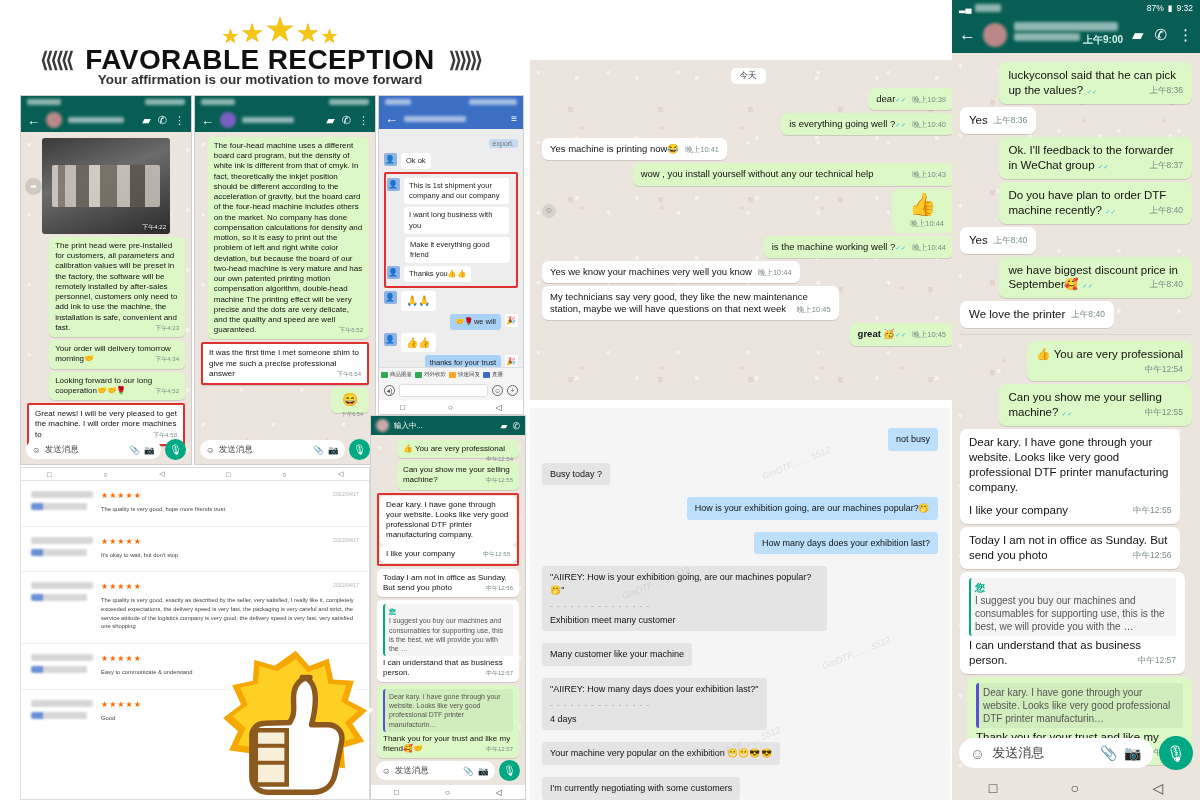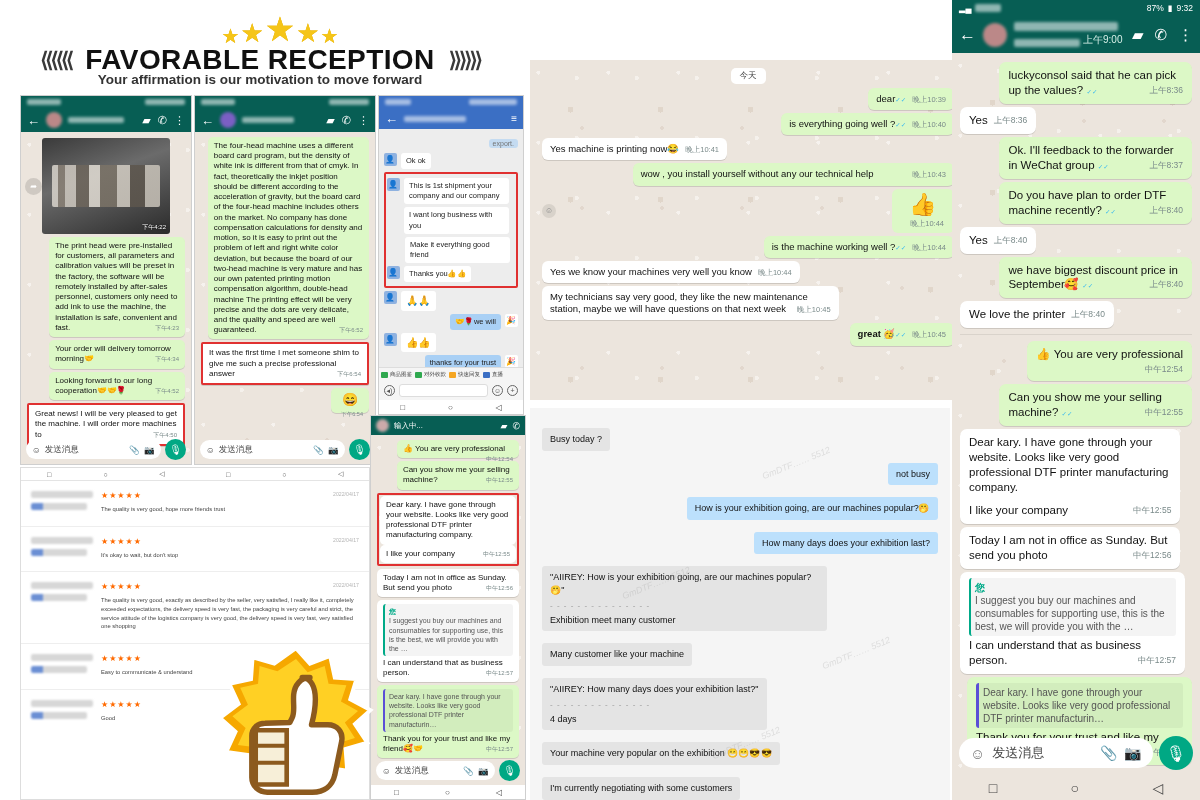--- a/index.html
+++ b/index.html
@@ -452,25 +452,25 @@
   </div>
 </div>
 
 <div class="panel" id="panel6">
   <div class="wmk" style="left:230px;top:50px">GmDTF…… 5512</div>
   <div class="wmk" style="left:90px;top:170px">GmDTF…… 5512</div>
   <div class="wmk" style="left:290px;top:240px">GmDTF…… 5512</div>
   <div class="wmk" style="left:180px;top:330px">GmDTF…… 5512</div>
 
   <div style="height:14px"></div>
+  <div class="pc-row r">
+    <span class="pc-bub me">not busy</span>
+  </div>
   <div class="pc-row">
     <span class="pc-bub">Busy today ?</span>
-  </div>
-  <div class="pc-row r">
-    <span class="pc-bub me">not busy</span>
   </div>
   <div class="pc-row r">
     <span class="pc-bub me">How is your exhibition going, are our machines popular?🤭</span>
   </div>
   <div class="pc-row r">
     <span class="pc-bub me">How many days does your exhibition last?</span>
   </div>
   <div class="pc-row">
     <span class="pc-bub">
       <span>"AIIREY: How is your exhibition going, are our machines popular?🤭"</span>
@@ -507,21 +507,21 @@
         <span>87%</span>
         <span>▮</span>
         <span>9:32</span>
       </span>
     </div>
     <div class="wa-bar">
       <span class="wa-back" style="font-size:17px">←</span>
       <span class="wa-avatar"></span>
       <span class="wa-name">
         <span class="blurpill" style="width:104px;height:9px;display:block;margin-bottom:2px"></span>
-        <span style="display:flex;align-items:flex-end;gap:3px;">
+        <span style="display:flex;align-items:flex-start;gap:3px;font-weight:bold;">
           <span class="blurpill" style="width:66px;height:8px;display:inline-block"></span>
           <span style="font-size:10px;color:#d6efe7">上午9:00</span>
         </span>
       </span>
       <span class="wa-icons">
         <span>▰</span>
         <span>✆</span>
         <span>⋮</span>
       </span>
     </div>

